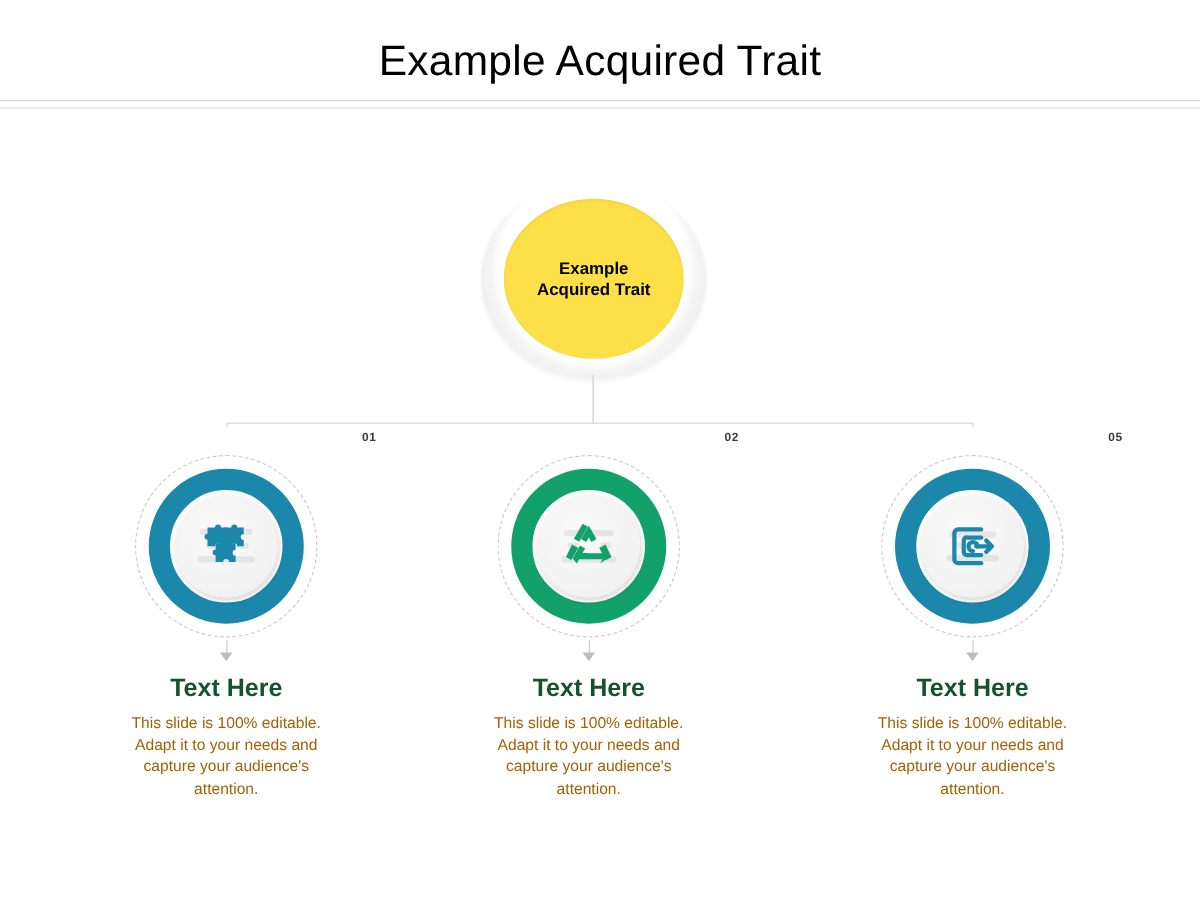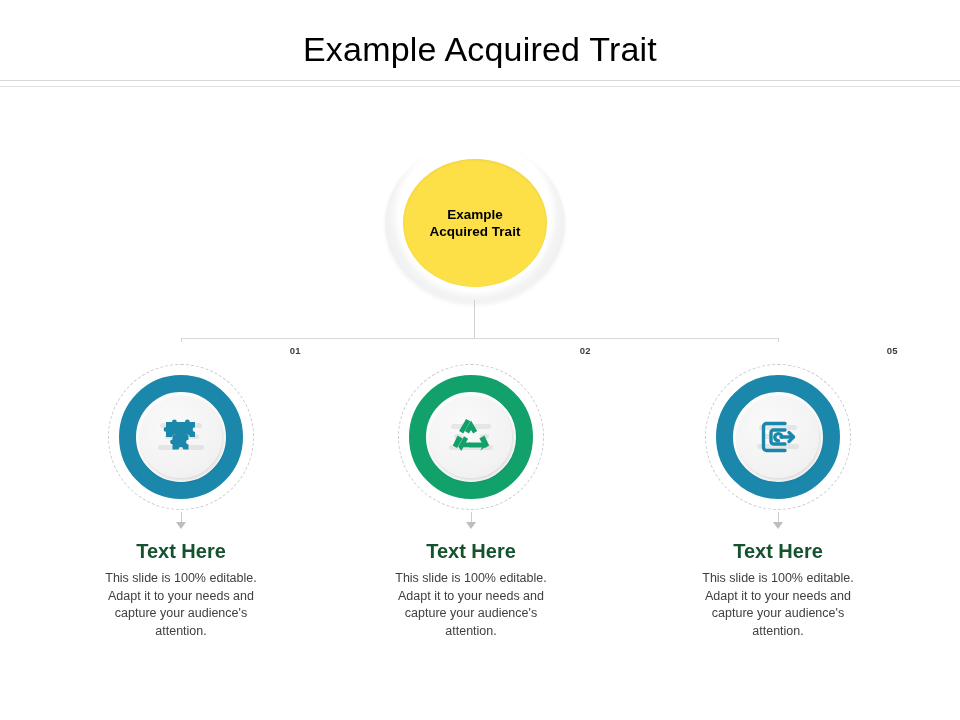--- a/index.html
+++ b/index.html
@@ -203,21 +203,21 @@
     font-size: 20px;
     font-weight: bold;
     color: #14532d;
     line-height: 22px;
     margin-top: 2px;
   }
   .col-body {
     text-align: center;
     font-size: 12.5px;
     font-weight: 400;
-    color: #404040;
+    color: #a16207;
     line-height: 17.5px;
     margin: 8px auto 0 auto;
     width: 172px;
   }
 </style>
 </head>
 <body>
 
 <div class="slide-title">Example Acquired Trait</div>
 <div class="header-rule-top"></div>

